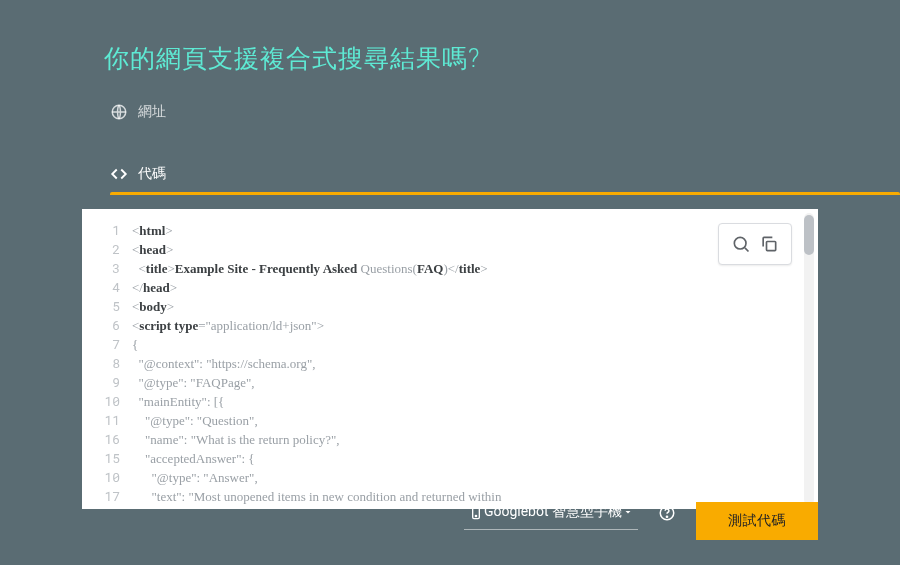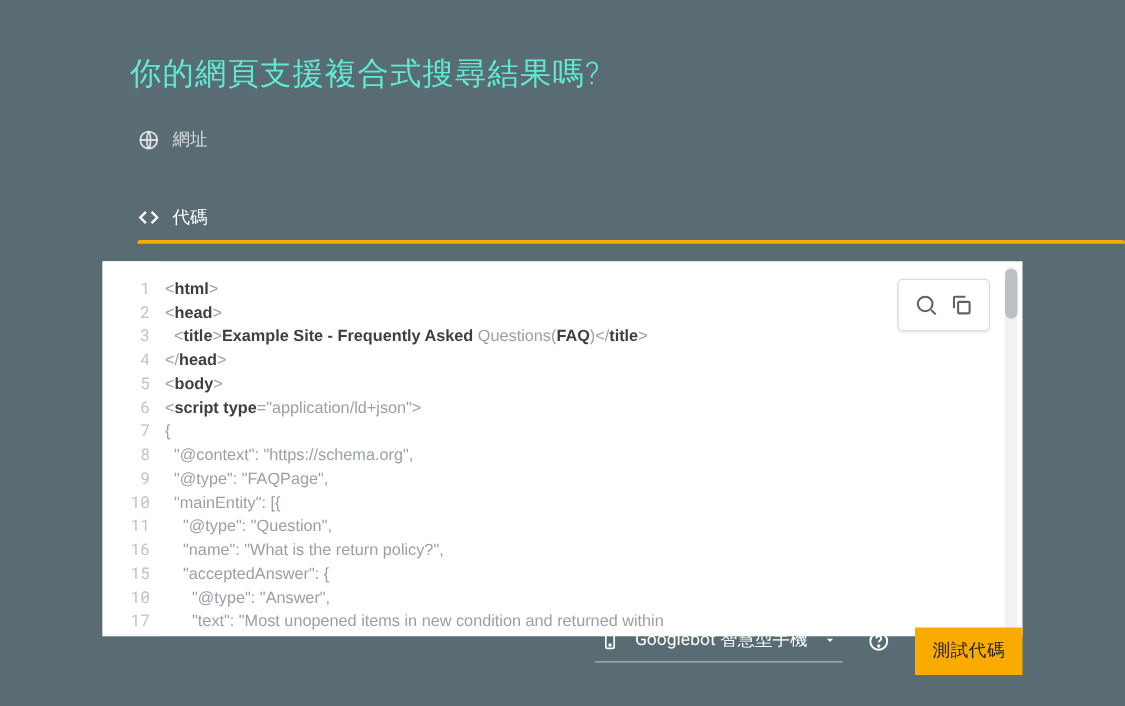--- a/index.html
+++ b/index.html
@@ -67,21 +67,21 @@
       color: #bfc3c7;
       font-family: "Roboto Mono", Consolas, Monaco, monospace;
       font-size: 13px;
       text-align: right;
       padding: 12px 8px 0 0;
       width: 46px;
       line-height: 19px;
       user-select: none;
     }
     .code-body {
-      font-family: Liberation Sans, sans-serif;
+      font-family: Liberation Serif, serif;
       font-size: 13px;
       line-height: 19px;
       padding: 12px 0 12px 4px;
       color: #9aa0a6;
       white-space: pre;
       flex: 1;
       overflow: hidden;
     }
     .code-line { height: 19px; }
     .b { color: #3c4043; font-weight: 600; }
@@ -128,35 +128,35 @@
       position: absolute;
       bottom: 25px;
       right: 82px;
       display: flex;
       align-items: center;
       gap: 20px;
     }
     .selector {
       display: flex;
       align-items: center;
-      gap: 12px;
+      gap: 0;
       color: #fff;
       font-size: 14px;
       border-bottom: 1px solid rgba(255,255,255,0.5);
       padding: 8px 4px;
       cursor: pointer;
     }
     .selector .sel-icon, .selector .chev, .help-icon { display: flex; align-items: center; justify-content: center; }
     .selector svg, .help-icon svg { color: #fff; }
     .test-btn {
       background: #f9ab00;
       color: #202124;
       font-size: 14px;
       font-weight: 500;
-      padding: 10px 14px;
+      padding: 10px 32px;
       border: none;
       cursor: pointer;
       letter-spacing: 0.5px;
       margin-top: 17px;
     }
   </style>
 </head>
 <body>
 
 <div class="page-title">你的網頁支援複合式搜尋結果嗎?</div>

